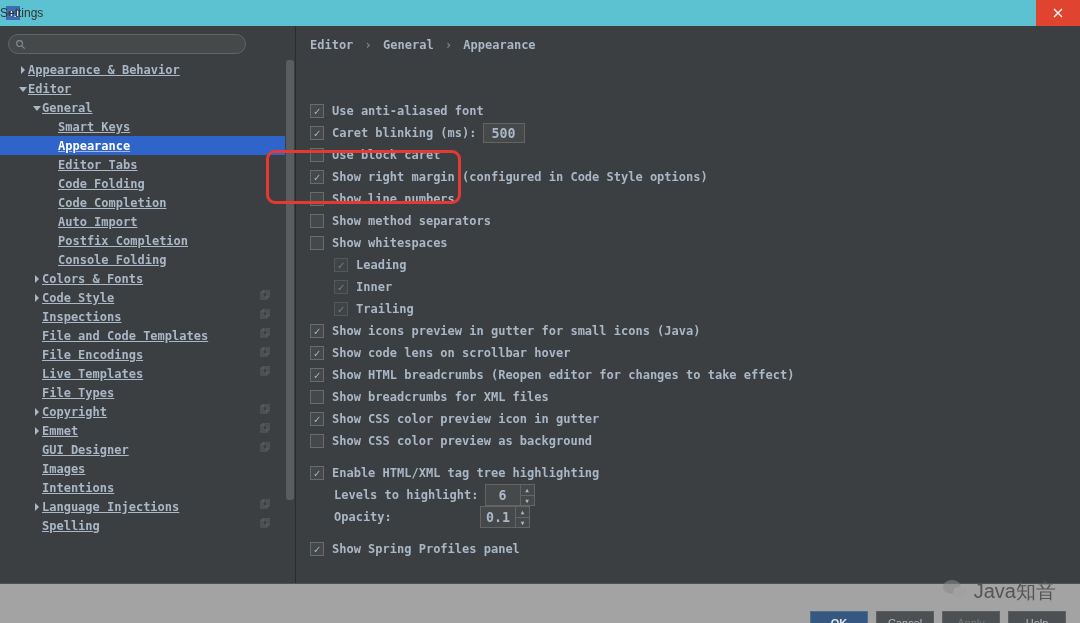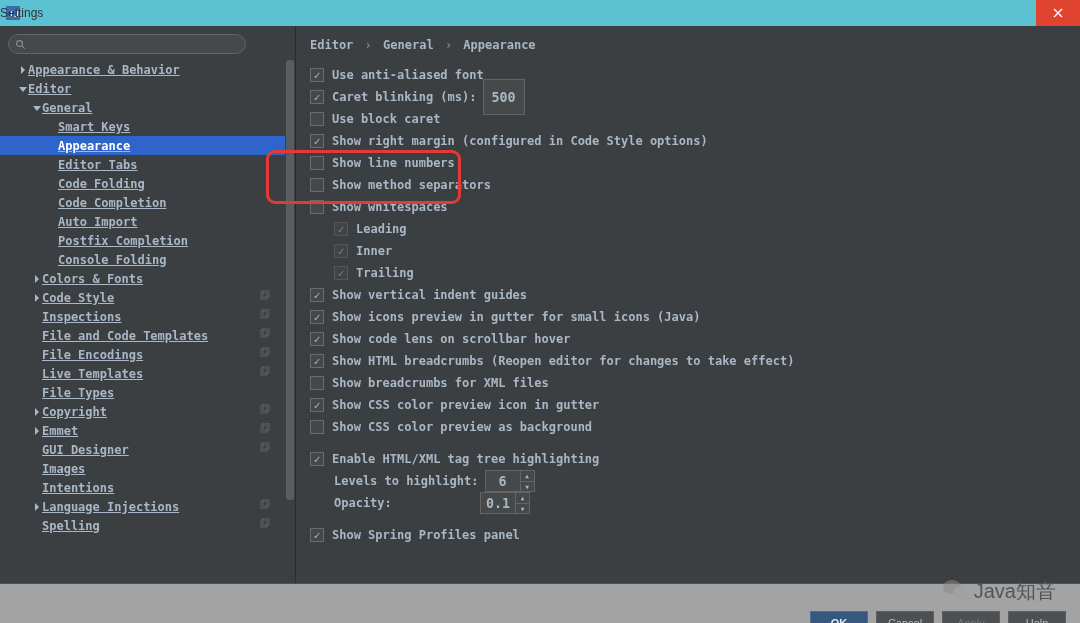--- a/index.html
+++ b/index.html
@@ -127,20 +127,21 @@
   .breadcrumb {
     padding: 12px 14px 8px 14px;
     font-weight: bold;
     color: #A9B7C6;
   }
   .breadcrumb .sep { margin: 0 4px; color: #888; }
   .opts {
     flex: 1;
     padding: 4px 14px 0 14px;
     overflow: hidden;
+    margin-top: 36px;
   }
   .opt-row {
     display: flex;
     align-items: center;
     height: 22px;
     font-weight: bold;
   }
   .opt-row .cb {
     width: 14px; height: 14px;
     background: #43494A;
@@ -152,21 +153,21 @@
   }
   .opt-row .cb.checked::after {
     content: "✓";
     font-size: 11px;
     color: #A9B7C6;
     line-height: 1;
   }
   .opt-row .cb.disabled { opacity: .55; }
   .opt-row.indent1 { padding-left: 24px; }
   .num-input {
-    width: 42px; height: 36px;
+    width: 42px; height: 20px;
     background: #45494A;
     border: 1px solid #646464;
     color: #A9B7C6;
     text-align: center;
     margin-left: 6px;
     font-family: inherit;
     font-weight: bold;
   }
   .spinner {
     display: inline-flex;
@@ -500,24 +501,20 @@
       <div class="opt-row indent1">
           <span class="cb checked disabled"></span>
           <span>Inner</span>
         </div>
       <div class="opt-row indent1">
           <span class="cb checked disabled"></span>
           <span>Trailing</span>
         </div>
       <div class="opt-row">
           <span class="cb checked"></span>
-          <span>Show vertical indent guides</span>
-        </div>
-      <div class="opt-row">
-          <span class="cb checked"></span>
           <span>Show icons preview in gutter for small icons (Java)</span>
         </div>
       <div class="opt-row">
           <span class="cb checked"></span>
           <span>Show code lens on scrollbar hover</span>
         </div>
       <div class="opt-row">
           <span class="cb checked"></span>
           <span>Show HTML breadcrumbs (Reopen editor for changes to take effect)</span>
         </div>

